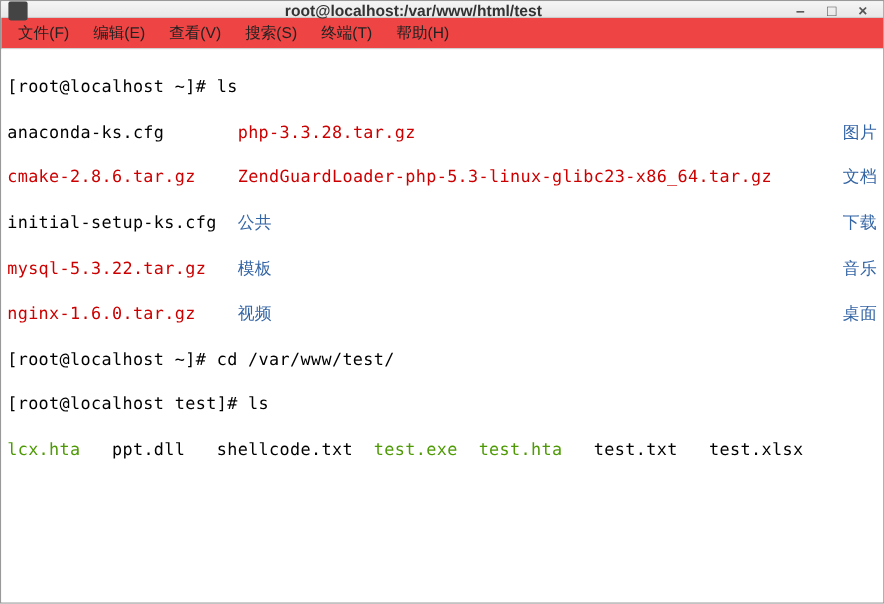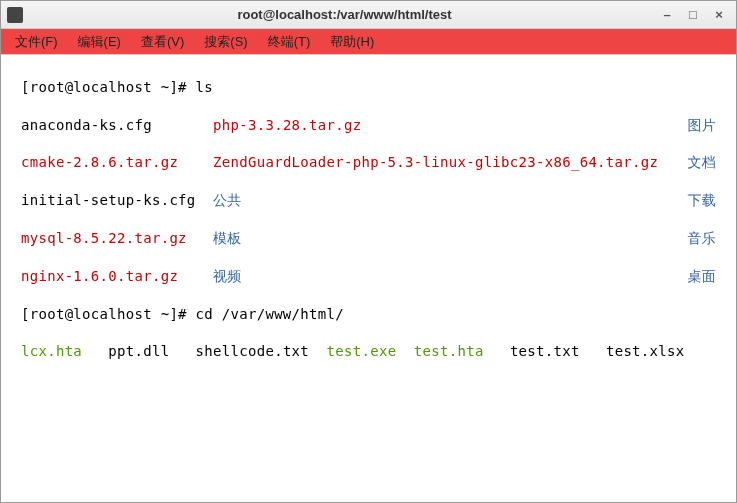--- a/index.html
+++ b/index.html
@@ -7,25 +7,25 @@
       font-family: sans-serif;
       font-size: 13px;
       width: 737px;
       height: 503px;
       background: #fff;
       border: 1px solid #999;
       display: flex;
       flex-direction: column;
     }
     .titlebar {
-      height: 28px;
+      height: 14px;
       background: linear-gradient(to bottom, #f5f5f5, #e8e8e8);
       border-bottom: 1px solid #ccc;
       display: flex;
-      align-items: center;
+      align-items: flex-start;
       padding: 0 6px;
       position: relative;
     }
     .titlebar-title {
       flex: 1;
       text-align: center;
       font-weight: bold;
       color: #333;
       font-size: 13px;
     }
@@ -63,21 +63,21 @@
       font-size: 13px;
     }
     .menu-item {
       padding: 3px 8px;
       cursor: pointer;
       color: #222;
     }
     .terminal {
       flex: 1;
       background: #ffffff;
-      padding: 4px 20px;
+      padding: 4px 5px;
       font-family: "DejaVu Sans Mono", "Liberation Mono", monospace;
       font-size: 14px;
       line-height: 1.35;
       color: #000;
       overflow: hidden;
       white-space: pre;
       letter-spacing: 0.3px;
     }
     .c-black { color: #000; }
     .c-blue { color: #3465a4; }
@@ -108,19 +108,20 @@
   <div class="menu-item">搜索(S)</div>
   <div class="menu-item">终端(T)</div>
   <div class="menu-item">帮助(H)</div>
 </div>
 
 <div class="terminal">
 <div><span class="c-black">[root@localhost ~]# </span><span class="c-black">ls</span></div>
 <div><span class="right-col c-blue">图片</span><span class="c-black"><span>anaconda-ks.cfg</span>       </span><span class="c-red">php-3.3.28.tar.gz</span></div>
 <div><span class="right-col c-blue">文档</span><span class="c-red"><span>cmake-2.8.6.tar.gz</span>    </span><span class="c-red">ZendGuardLoader-php-5.3-linux-glibc23-x86_64.tar.gz</span></div>
 <div><span class="right-col c-blue">下载</span><span class="c-black"><span>initial-setup-ks.cfg</span>  </span><span class="c-blue">公共</span></div>
-<div><span class="right-col c-blue">音乐</span><span class="c-red"><span>mysql-8.5.22.tar.gz</span>   </span><span class="c-blue">模板</span></div>
+<div><span class="right-col c-blue">音乐</span><span class="c-red"><span>mysql-5.3.22.tar.gz</span>   </span><span class="c-blue">模板</span></div>
 <div><span class="right-col c-blue">桌面</span><span class="c-red"><span>nginx-1.6.0.tar.gz</span>    </span><span class="c-blue">视频</span></div>
-<div><span class="c-black">[root@localhost ~]# </span><span class="c-black">cd /var/www/html/</span></div>
+<div><span class="c-black">[root@localhost ~]# </span><span class="c-black">cd /var/www/test/</span></div>
+<div><span class="c-black">[root@localhost test]# </span><span class="c-black">ls</span></div>
 <div><span class="c-green"><span>lcx.hta</span>   </span><span class="c-black"><span>ppt.dll</span>   </span><span class="c-black"><span>shellcode.txt</span>  </span><span class="c-green"><span>test.exe</span>  </span><span class="c-green"><span>test.hta</span>   </span><span class="c-black"><span>test.txt</span>   </span><span class="c-black">test.xlsx</span></div>
 
 
 </div>
 
 </body></html>

